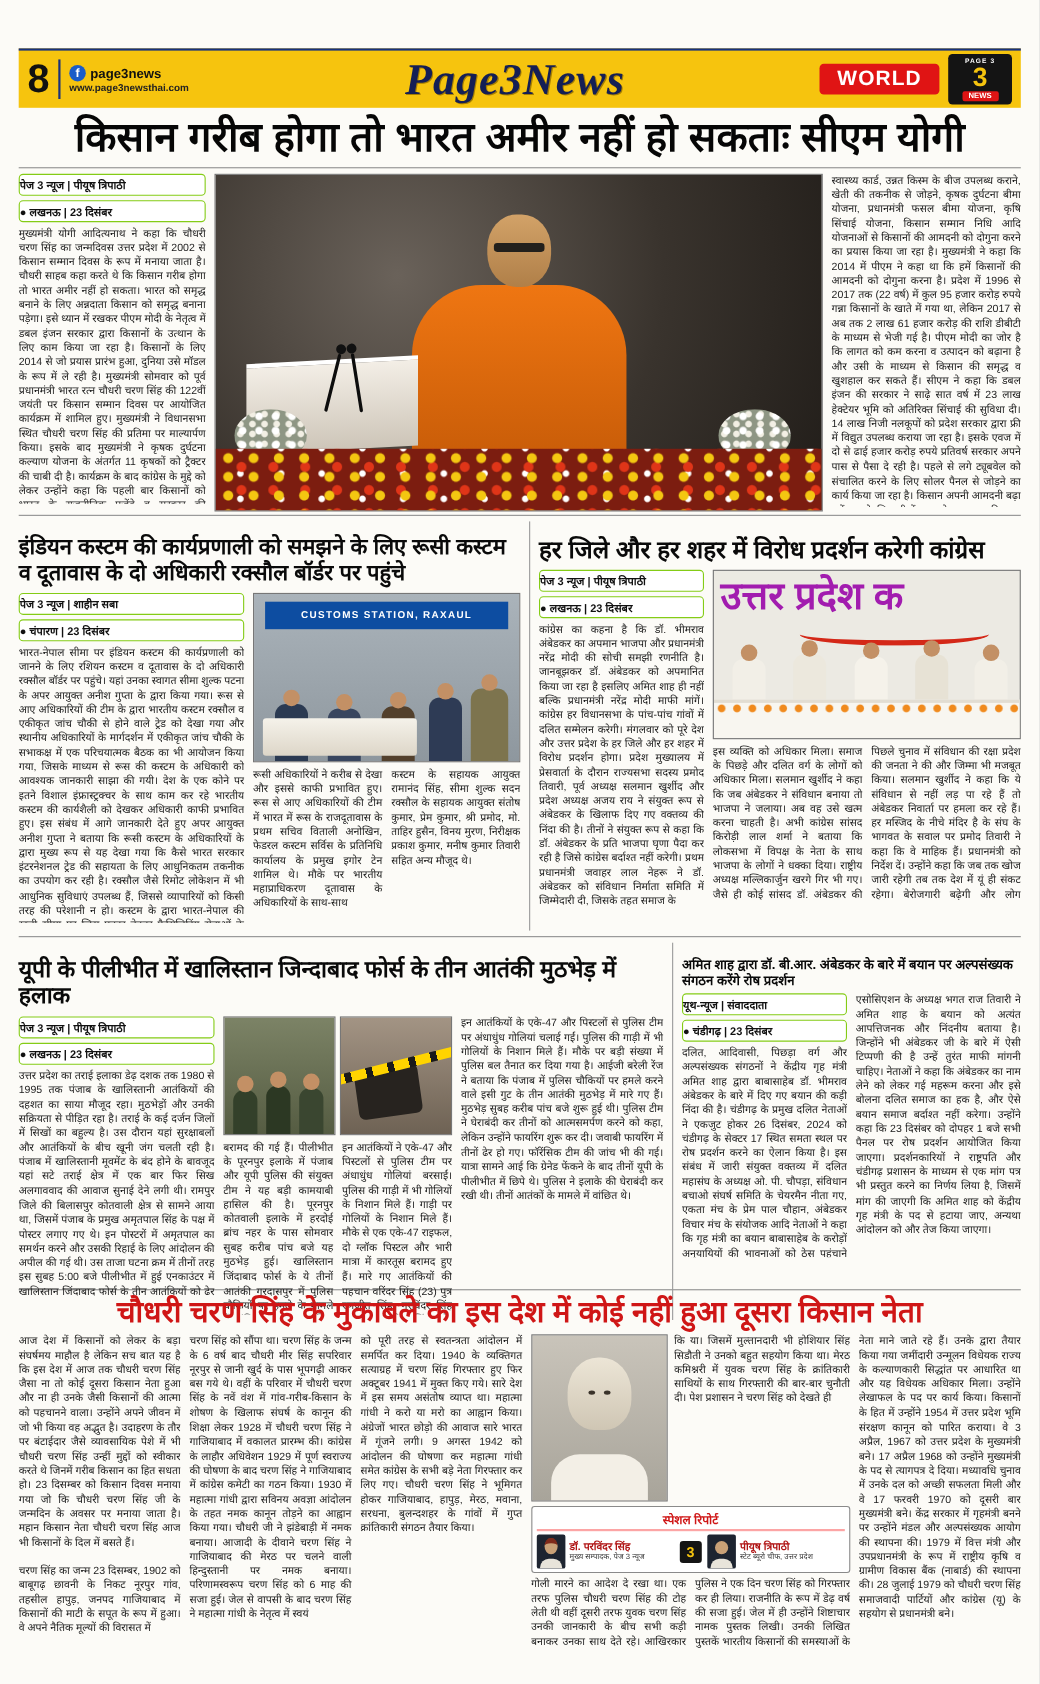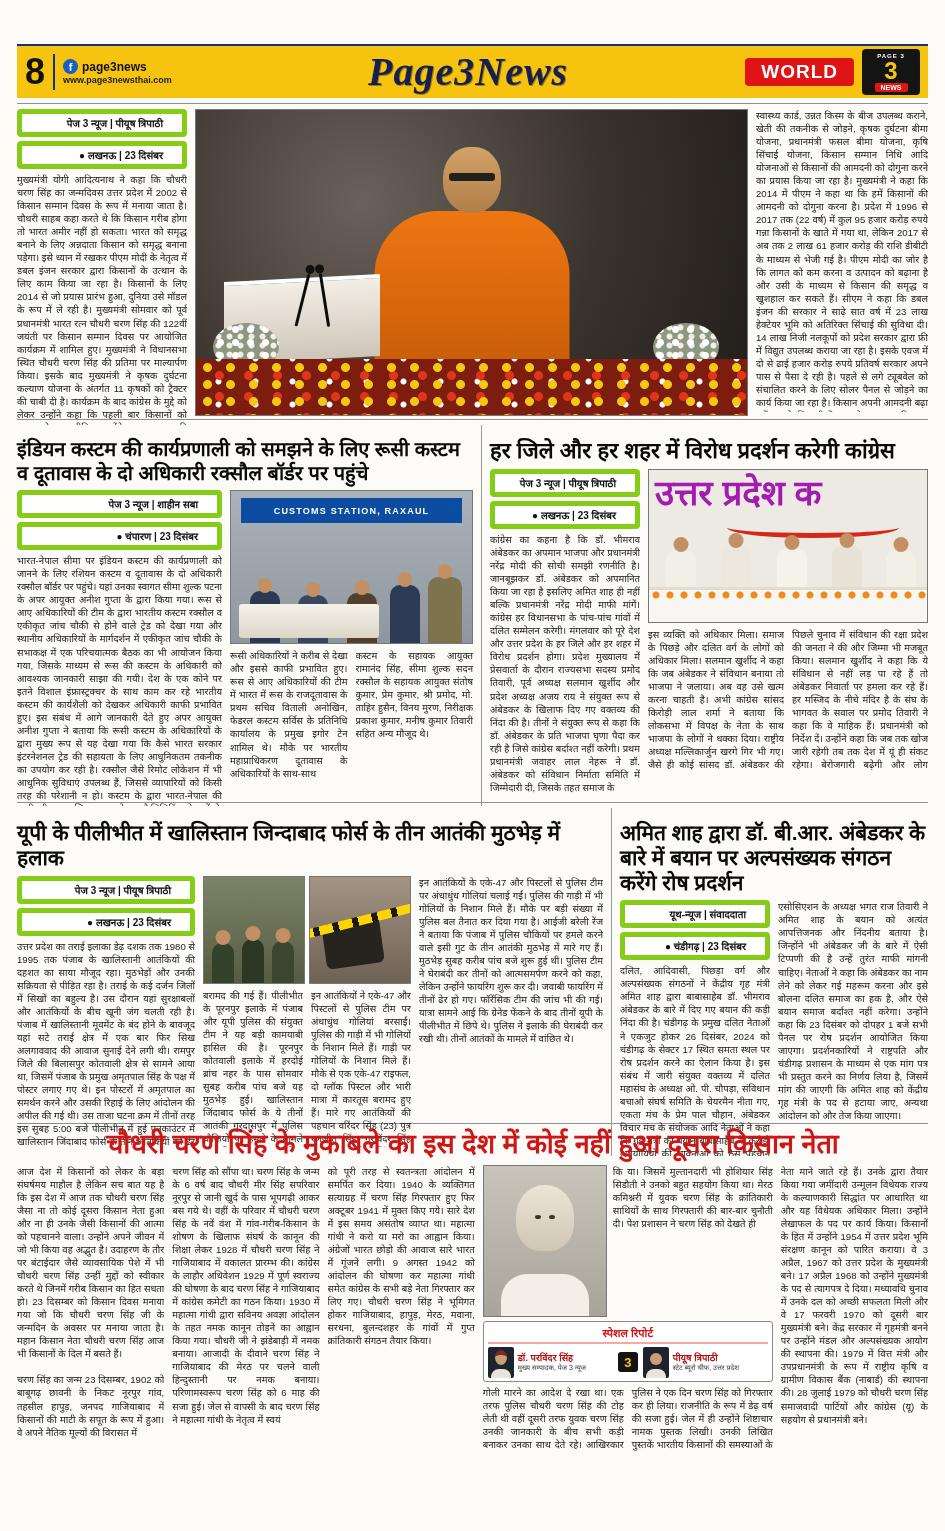--- a/index.html
+++ b/index.html
@@ -22,22 +22,22 @@
   .logo-box{width:58px;height:46px;background:#141414;border-radius:4px;display:flex;flex-direction:column;align-items:center;justify-content:center;line-height:1;}
   .logo-top{color:#fff;font-size:6px;font-weight:bold;letter-spacing:1px;}
   .logo-big{color:#f6c40e;font-size:24px;font-weight:800;}
   .logo-news{background:#e01414;color:#fff;font-size:7px;font-weight:bold;padding:1px 6px;border-radius:2px;}
   .daterow{border-bottom:3px solid #17317d;padding:4px 46px;font-size:13.5px;font-weight:800;letter-spacing:.5px;}
   
   .lead-headline{margin:6px 0 4px;text-align:center;font-size:37px;line-height:1.15;font-weight:800;color:#060606;}
   h2{margin:13px 0 5px;font-weight:800;color:#0a0a0a;line-height:1.18;}
   .rule{border-top:1px solid #8f8f8f;margin:5px 0;}
   .vrule{background:#9a9a9a;width:1px;}
-  .byl{border:5px solid #84cc16;border-radius:4px;text-align:right;font-size:10px;font-weight:bold;
-       padding:2px 19px;margin-bottom:4px;background:#fff;}
+  .byl{border:1px solid #84cc16;border-radius:4px;text-align:left;font-size:10px;font-weight:bold;
+       padding:2px 0;margin-bottom:4px;background:#fff;}
   .coltext{font-size:9.6px;line-height:1.36;text-align:justify;overflow:hidden;white-space:pre-line;color:#1b1b1b;}
   
   .lead-grid{display:grid;grid-template-columns:170px 1fr 172px;gap:8px;height:305px;}
   .mid-grid{display:grid;grid-template-columns:456px 1px 1fr;gap:8px;height:372px;}
   .band3{display:grid;grid-template-columns:586px 1px 1fr;gap:8px;height:310px;}
   .inner-2{display:grid;grid-template-columns:205px 1fr;gap:8px;}
   .inner-2c{display:grid;grid-template-columns:150px 1fr;gap:8px;}
   .pair{display:flex;gap:8px;margin-top:5px;}
   .pair>.coltext{flex:1;}
   .enc-inner{display:grid;grid-template-columns:178px 208px 1fr;gap:8px;}
@@ -118,20 +118,21 @@
     </div>
     <div class="masthead">Page3News</div>
     <div class="world-badge">WORLD</div>
     <div class="logo-box">
       <div class="logo-top">PAGE 3</div>
       <div class="logo-big">3</div>
       <div class="logo-news">NEWS</div>
     </div>
   </div>
 
+  <h1 class="lead-headline">किसान गरीब होगा तो भारत अमीर नहीं हो सकताः सीएम योगी</h1>
   <div class="rule"></div>
   <section class="lead-grid">
     <div>
       <div class="byl">पेज 3 न्यूज | पीयूष त्रिपाठी</div>
       <div class="byl">● लखनऊ | 23 दिसंबर</div>
       <div class="coltext" style="height:252px">मुख्यमंत्री योगी आदित्यनाथ ने कहा कि चौधरी चरण सिंह का जन्मदिवस उत्तर प्रदेश में 2002 से किसान सम्मान दिवस के रूप में मनाया जाता है। चौधरी साहब कहा करते थे कि किसान गरीब होगा तो भारत अमीर नहीं हो सकता। भारत को समृद्ध बनाने के लिए अन्नदाता किसान को समृद्ध बनाना पड़ेगा। इसे ध्यान में रखकर पीएम मोदी के नेतृत्व में डबल इंजन सरकार द्वारा किसानों के उत्थान के लिए काम किया जा रहा है। किसानों के लिए 2014 से जो प्रयास प्रारंभ हुआ, दुनिया उसे मॉडल के रूप में ले रही है। मुख्यमंत्री सोमवार को पूर्व प्रधानमंत्री भारत रत्न चौधरी चरण सिंह की 122वीं जयंती पर किसान सम्मान दिवस पर आयोजित कार्यक्रम में शामिल हुए। मुख्यमंत्री ने विधानसभा स्थित चौधरी चरण सिंह की प्रतिमा पर माल्यार्पण किया। इसके बाद मुख्यमंत्री ने कृषक दुर्घटना कल्याण योजना के अंतर्गत 11 कृषकों को ट्रैक्टर की चाबी दी है। कार्यक्रम के बाद कांग्रेस के मुद्दे को लेकर उन्होंने कहा कि पहली बार किसानों को भारत के राजनीतिक एजेंडे व सरकार की प्राथमिकता बनाने का कार्य किया। मृदा</div>
     </div>
     <div class="photo photo-yogi">
       <div class="yg-body"></div>
       <div class="yg-head"></div>
@@ -227,21 +228,21 @@
           <div class="pair">
             <div class="coltext" style="height:158px">बरामद की गई हैं। पीलीभीत के पूरनपुर इलाके में पंजाब और यूपी पुलिस की संयुक्त टीम ने यह बड़ी कामयाबी हासिल की है। पूरनपुर कोतवाली इलाके में हरदोई ब्रांच नहर के पास सोमवार सुबह करीब पांच बजे यह मुठभेड़ हुई। खालिस्तान जिंदाबाद फोर्स के ये तीनों आतंकी गुरदासपुर में पुलिस चौकियों पर हमले के मामले में वांछित थे। पंजाब पुलिस को इनकी तलाश थी। तीनों की लोकेशन पीलीभीत के पूरनपुर में मिली। इसके बाद पंजाब पुलिस ने पीलीभीत पुलिस की मदद से सोमवार तड़के यह ऑपरेशन किया। इसी दौरान हरदोई ब्रांच नहर के पास पुलिस से मुठभेड़ हो गई। तड़के पूरा इलाका गोलियों से दहला उठा। आसपास के गांवों में दहशत फैल गई। लोग समझ नहीं पा रहे थे कि आखिर हुआ क्या है। जानकारी मिली</div>
             <div class="coltext" style="height:158px">इन आतंकियों ने एके-47 और पिस्टलों से पुलिस टीम पर अंधाधुंध गोलियां बरसाईं। पुलिस की गाड़ी में भी गोलियों के निशान मिले हैं। गाड़ी पर गोलियों के निशान मिले हैं। मौके से एक एके-47 राइफल, दो ग्लॉक पिस्टल और भारी मात्रा में कारतूस बरामद हुए हैं। मारे गए आतंकियों की पहचान वरिंदर सिंह (23) पुत्र रणजीत सिंह, गुरविंदर सिंह (25) पुत्र रंगील सिंह और जसप्रीत सिंह (20) पुत्र सतनाम सिंह के रूप में हुई है। तीनों गुरदासपुर जिले के रहने वाले थे। आतंकियों के पास से यूपी-पंजाब पुलिस की संयुक्त टीम को हथियार सामने आ गए थे। 19 दिसंबर की रात गुरदासपुर के कलानौर में पुलिस चौकी पर ग्रेनेड से हमला हुआ था। खालिस्तान जिंदाबाद फोर्स ने इस हमले की जिम्मेदारी ली थी।</div>
           </div>
         </div>
         <div class="coltext" style="height:276px">इन आतंकियों के एके-47 और पिस्टलों से पुलिस टीम पर अंधाधुंध गोलियां चलाई गईं। पुलिस की गाड़ी में भी गोलियों के निशान मिले हैं। मौके पर बड़ी संख्या में पुलिस बल तैनात कर दिया गया है। आईजी बरेली रेंज ने बताया कि पंजाब में पुलिस चौकियों पर हमले करने वाले इसी गुट के तीन आतंकी मुठभेड़ में मारे गए हैं। मुठभेड़ सुबह करीब पांच बजे शुरू हुई थी। पुलिस टीम ने घेराबंदी कर तीनों को आत्मसमर्पण करने को कहा, लेकिन उन्होंने फायरिंग शुरू कर दी। जवाबी फायरिंग में तीनों ढेर हो गए। फॉरेंसिक टीम की जांच भी की गई। यात्रा सामने आई कि ग्रेनेड फेंकने के बाद तीनों यूपी के पीलीभीत में छिपे थे। पुलिस ने इलाके की घेराबंदी कर रखी थी। तीनों आतंकों के मामले में वांछित थे।</div>
       </div>
     </article>
     <div class="vrule"></div>
     <article>
-      <h2 style="font-size:21px">अमित शाह द्वारा डॉ. बी.आर. अंबेडकर के बारे में बयान पर अल्पसंख्यक संगठन करेंगे रोष प्रदर्शन</h2>
+      <h2 style="font-size:12px">अमित शाह द्वारा डॉ. बी.आर. अंबेडकर के बारे में बयान पर अल्पसंख्यक संगठन करेंगे रोष प्रदर्शन</h2>
       <div class="amb-inner">
         <div>
           <div class="byl">यूथ-न्यूज | संवाददाता</div>
           <div class="byl">● चंडीगढ़ | 23 दिसंबर</div>
           <div class="coltext" style="height:192px">दलित, आदिवासी, पिछड़ा वर्ग और अल्पसंख्यक संगठनों ने केंद्रीय गृह मंत्री अमित शाह द्वारा बाबासाहेब डॉ. भीमराव अंबेडकर के बारे में दिए गए बयान की कड़ी निंदा की है। चंडीगढ़ के प्रमुख दलित नेताओं ने एकजुट होकर 26 दिसंबर, 2024 को चंडीगढ़ के सेक्टर 17 स्थित समता स्थल पर रोष प्रदर्शन करने का ऐलान किया है। इस संबंध में जारी संयुक्त वक्तव्य में दलित महासंघ के अध्यक्ष ओ. पी. चौपड़ा, संविधान बचाओ संघर्ष समिति के चेयरमैन नीता गए, एकता मंच के प्रेम पाल चौहान, अंबेडकर विचार मंच के संयोजक आदि नेताओं ने कहा कि गृह मंत्री का बयान बाबासाहेब के करोड़ों अनुयायियों की भावनाओं को ठेस पहुंचाने वाला है। उन्होंने कहा कि संसद में दिया गया यह बयान संविधान निर्माता का घोर अपमान है और इसे किसी भी कीमत पर सहन नहीं किया जाएगा।</div>
         </div>
         <div class="coltext" style="height:246px">एसोसिएशन के अध्यक्ष भगत राज तिवारी ने अमित शाह के बयान को अत्यंत आपत्तिजनक और निंदनीय बताया है। जिन्होंने भी अंबेडकर जी के बारे में ऐसी टिप्पणी की है उन्हें तुरंत माफी मांगनी चाहिए। नेताओं ने कहा कि अंबेडकर का नाम लेने को लेकर गई महरूम करना और इसे बोलना दलित समाज का हक है, और ऐसे बयान समाज बर्दाश्त नहीं करेगा। उन्होंने कहा कि 23 दिसंबर को दोपहर 1 बजे सभी पैनल पर रोष प्रदर्शन आयोजित किया जाएगा। प्रदर्शनकारियों ने राष्ट्रपति और चंडीगढ़ प्रशासन के माध्यम से एक मांग पत्र भी प्रस्तुत करने का निर्णय लिया है, जिसमें मांग की जाएगी कि अमित शाह को केंद्रीय गृह मंत्री के पद से हटाया जाए, अन्यथा आंदोलन को और तेज किया जाएगा।</div>
       </div>
     </article>
   </section>

